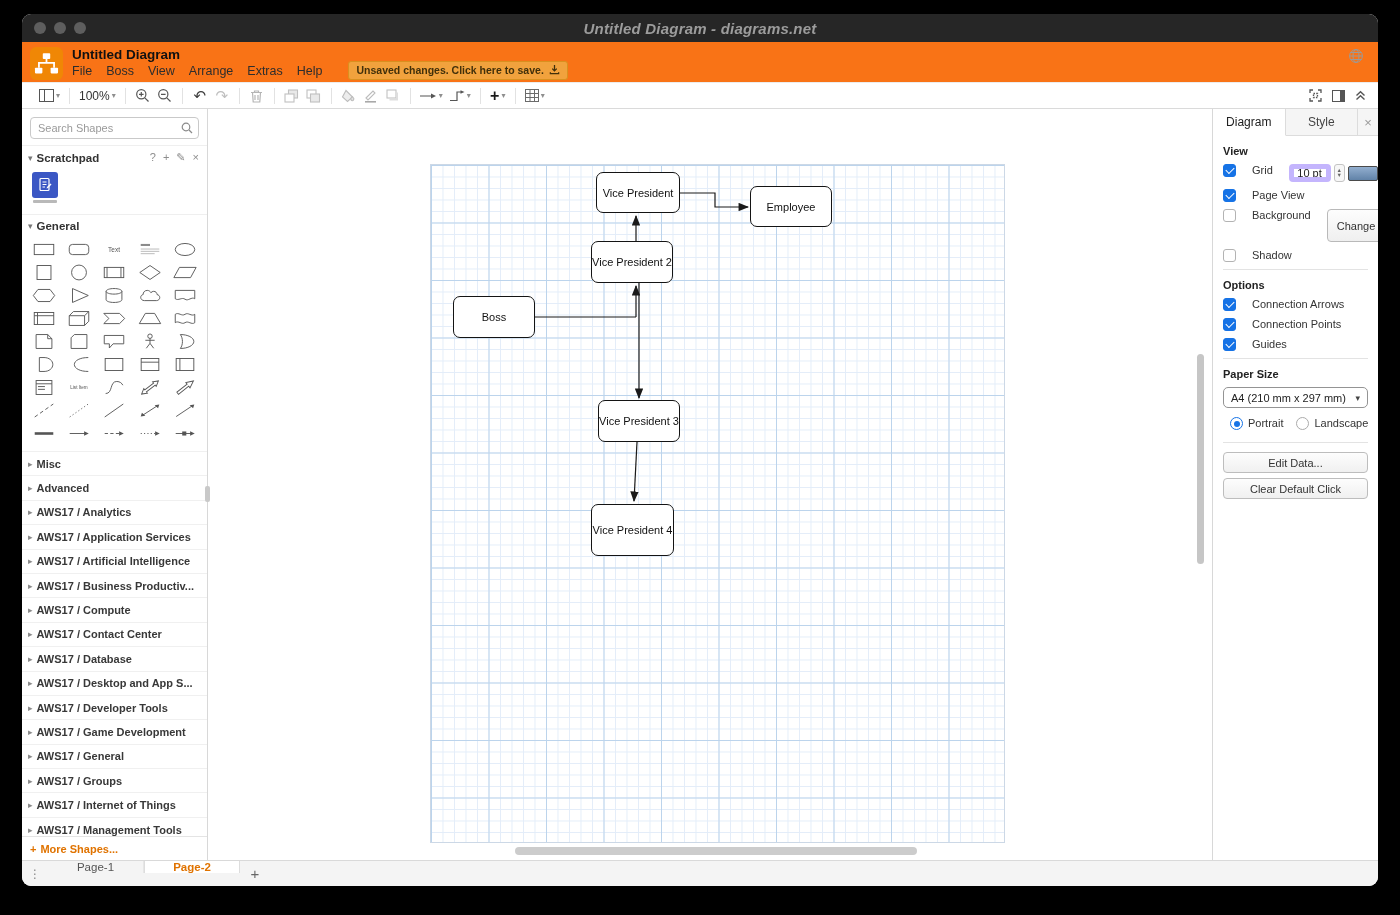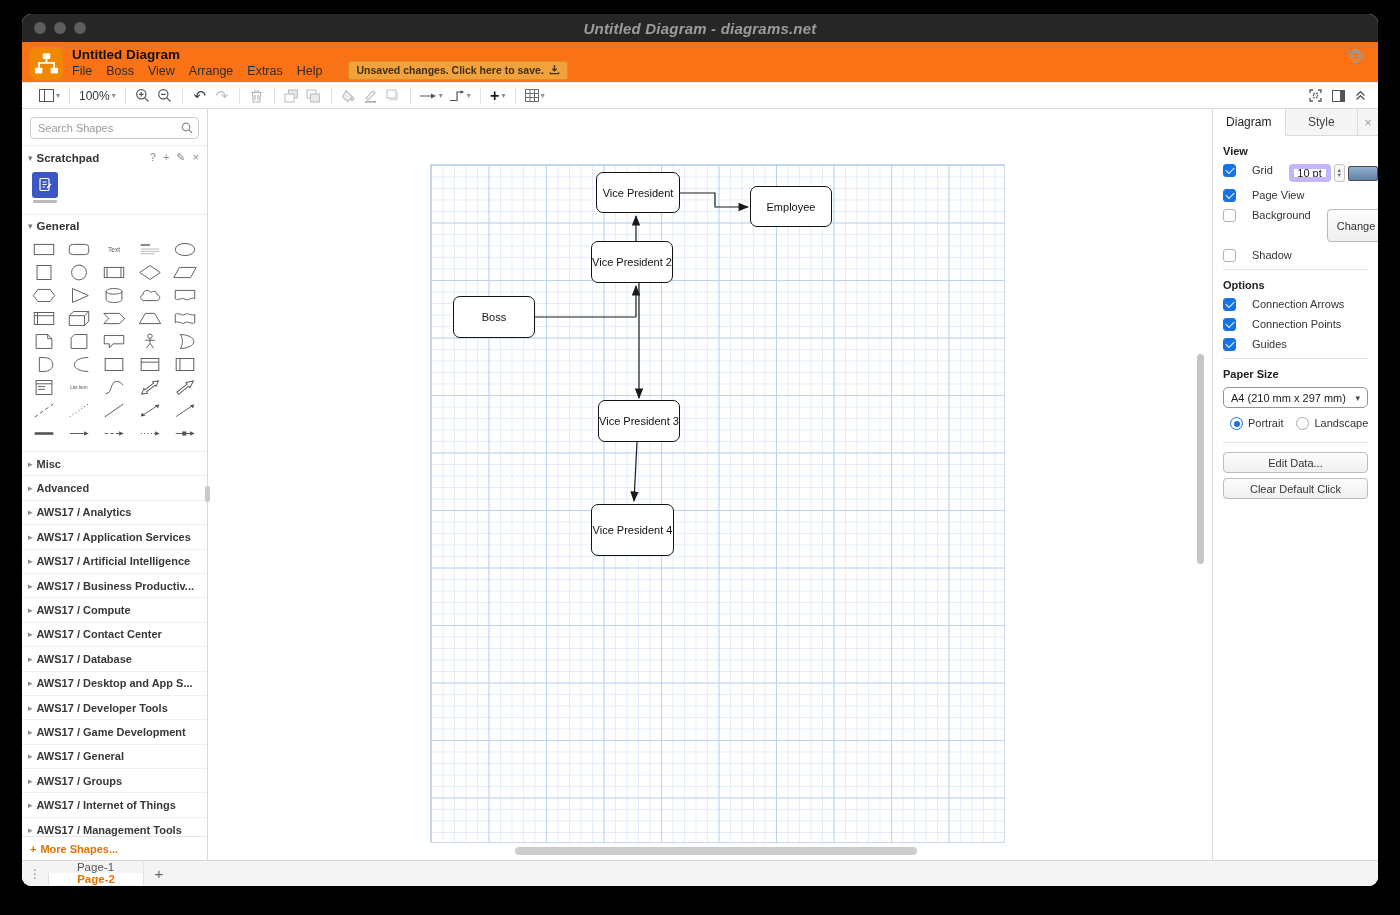--- a/index.html
+++ b/index.html
@@ -765,21 +765,21 @@
 
           <div class="fp-div" style="margin-top:12px;"></div>
           <button class="fp-btn">Edit Data...</button>
           <button class="fp-btn">Clear Default Click</button>
         </div>
       </div>
     </div>
 
     <div class="footer">
       <div class="page-menu">⋮</div>
-      <div id="page-tabs" style="display:flex;align-items:flex-start;flex-direction:column;">
+      <div id="page-tabs" style="display:flex;align-items:flex-start;">
           <div class="page-tab">Page-1</div>
           <div class="page-tab active">Page-2</div>
         </div>
       <div class="page-add">+</div>
     </div>
 
   </div>
 </div>
 
 </body></html>

